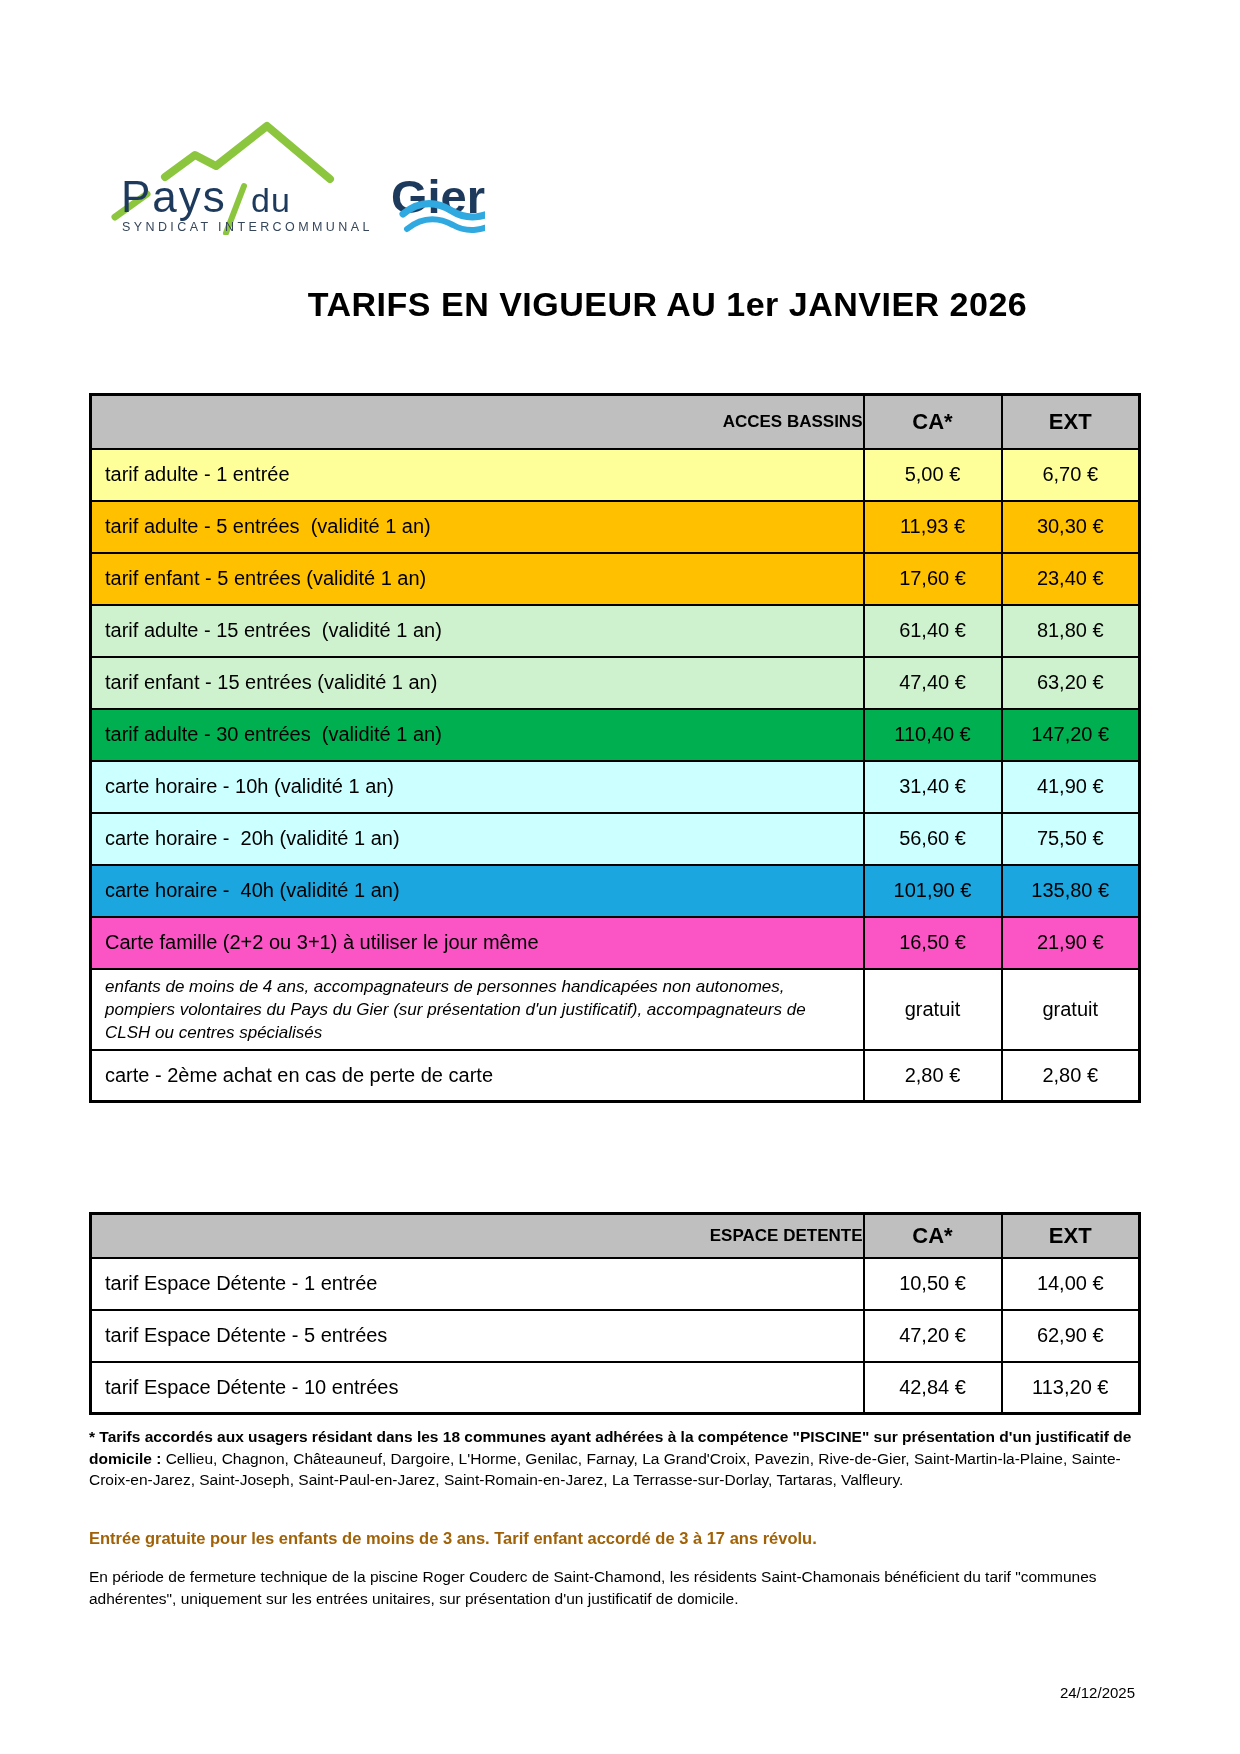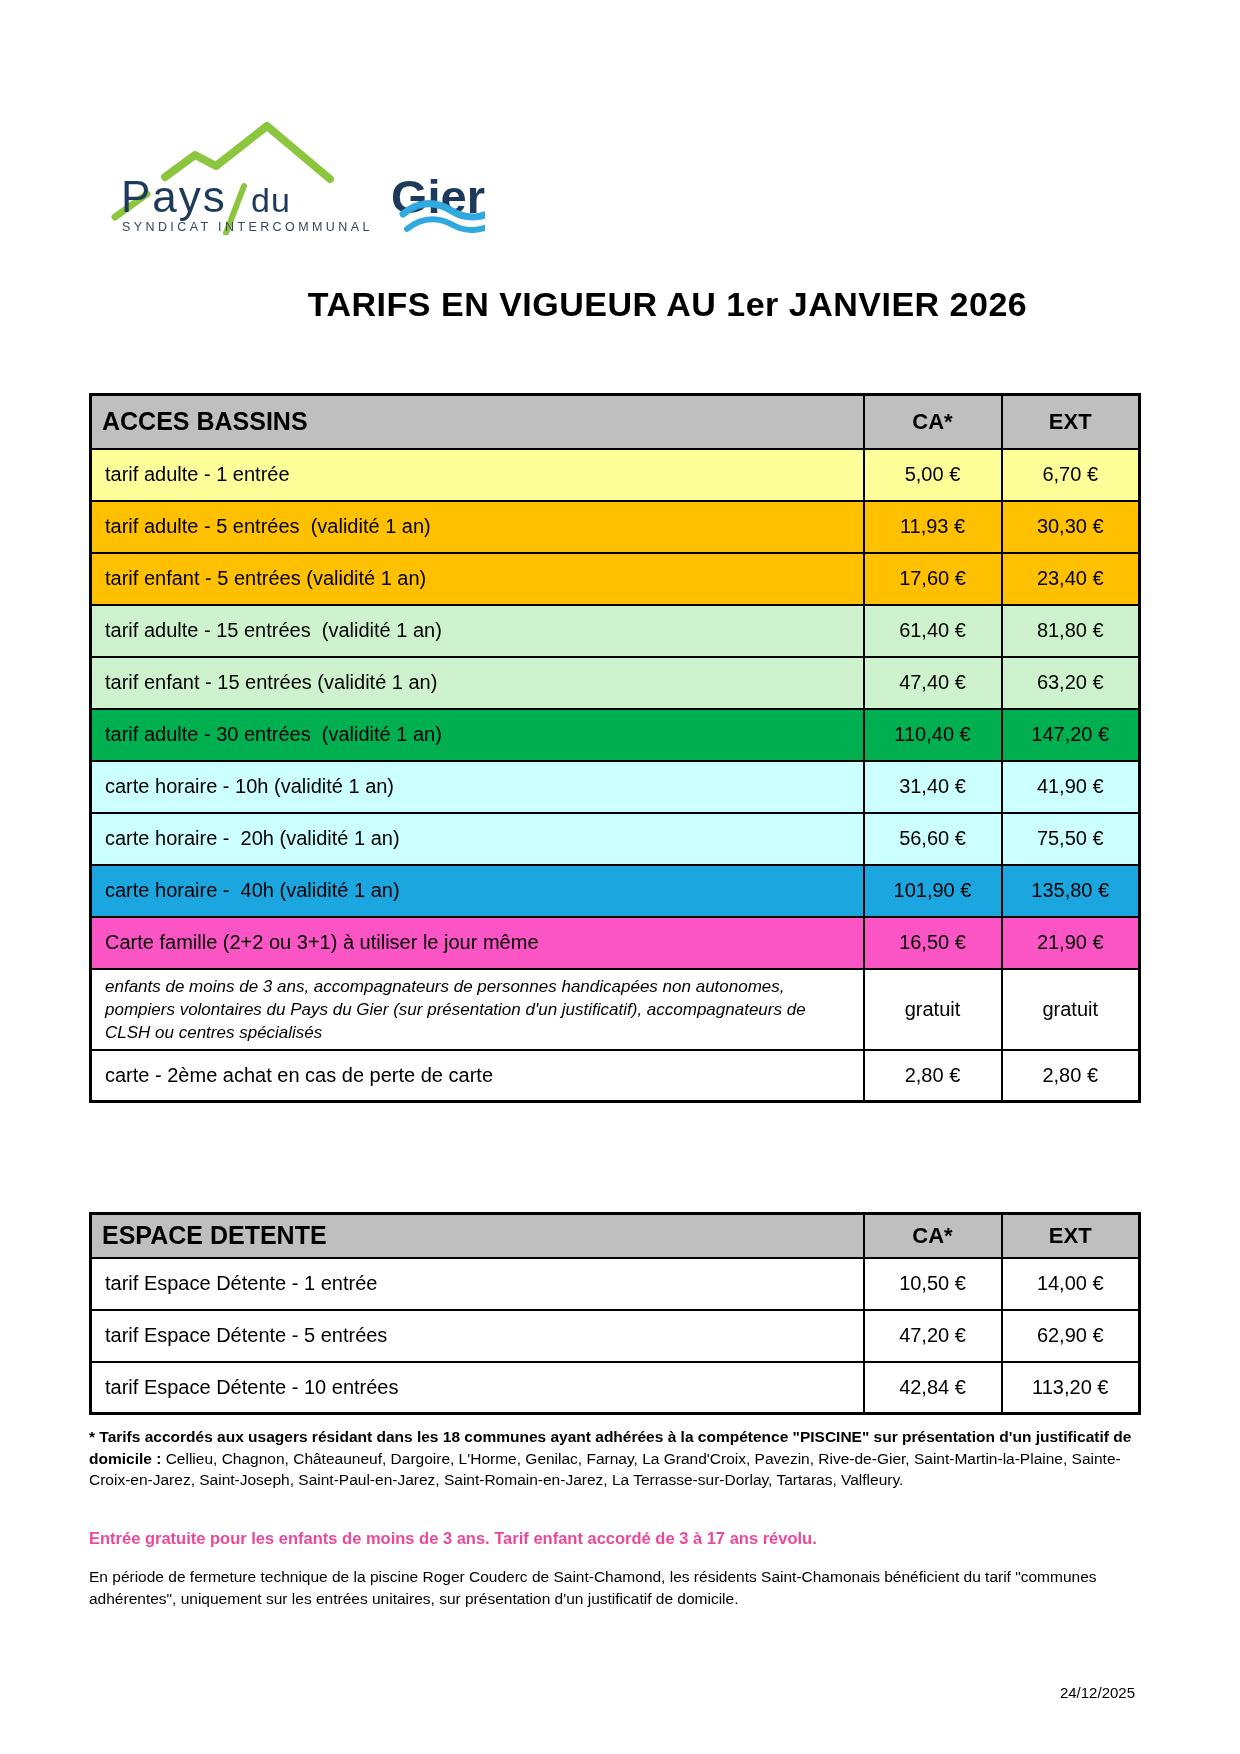--- a/index.html
+++ b/index.html
@@ -22,21 +22,21 @@
 
   
   .tbl-wrap { position:absolute; left:89px; }
   .tbl1 { top:393px; }
   .tbl2 { top:1212px; }
   table { border-collapse:collapse; width:1049px; table-layout:fixed; border:3px solid #000; }
   col.c-label { width:773px; }
   col.c-ca { width:138px; }
   col.c-ext { width:138px; }
   th, td { border:2px solid #000; vertical-align:middle; }
-  th.h-label { text-align:left; padding-left:10px; font-size:25px; font-weight:bold; }
+  th.h-label { text-align:right; padding-left:10px; font-size:17px; font-weight:bold; }
   th.h-val { text-align:center; font-size:22px; font-weight:bold; }
   .tbl1 thead tr { height:54px; }
   .tbl2 thead tr { height:44px; }
   .tbl1 tbody tr, .tbl2 tbody tr { height:52px; }
   tbody tr.tall { height:72px; }
   td.label { text-align:left; padding-left:13px; padding-right:8px; font-size:20px; white-space:pre-wrap; }
   td.price { text-align:center; font-size:20px; }
   td.label.italic { font-style:italic; }
   td.label.bold { font-weight:bold; }
   tr.tall td.label { font-size:17px; line-height:23px; padding-top:5px; padding-bottom:5px; }
@@ -134,21 +134,21 @@
             <td class="label">carte horaire -  40h (validité 1 an)</td>
             <td class="price">101,90 €</td>
             <td class="price">135,80 €</td>
           </tr>
           <tr style="background: rgb(251, 84, 197);">
             <td class="label">Carte famille (2+2 ou 3+1) à utiliser le jour même</td>
             <td class="price">16,50 €</td>
             <td class="price">21,90 €</td>
           </tr>
           <tr class="tall" style="background: rgb(255, 255, 255);">
-            <td class="label italic">enfants de moins de 3 ans, accompagnateurs de personnes handicapées non autonomes, pompiers volontaires du Pays du Gier (sur présentation d'un justificatif), accompagnateurs de CLSH ou centres spécialisés</td>
+            <td class="label italic">enfants de moins de 4 ans, accompagnateurs de personnes handicapées non autonomes, pompiers volontaires du Pays du Gier (sur présentation d'un justificatif), accompagnateurs de CLSH ou centres spécialisés</td>
             <td class="price">gratuit</td>
             <td class="price">gratuit</td>
           </tr>
           <tr style="background: rgb(255, 255, 255);">
             <td class="label">carte - 2ème achat en cas de perte de carte</td>
             <td class="price">2,80 €</td>
             <td class="price">2,80 €</td>
           </tr>
         </tbody>
     </table>
@@ -185,19 +185,19 @@
             <td class="price">113,20 €</td>
           </tr>
         </tbody>
     </table>
   </div>
 
   <p class="note note-asterisk">
     <span class="lead">* Tarifs accordés aux usagers résidant dans les 18 communes ayant adhérées à la compétence "PISCINE" sur présentation d'un justificatif de domicile : </span><span>Cellieu, Chagnon, Châteauneuf, Dargoire, L'Horme, Genilac, Farnay, La Grand'Croix, Pavezin, Rive-de-Gier, Saint-Martin-la-Plaine, Sainte-Croix-en-Jarez, Saint-Joseph, Saint-Paul-en-Jarez, Saint-Romain-en-Jarez, La Terrasse-sur-Dorlay, Tartaras, Valfleury.</span>
   </p>
 
-  <p class="note note-red" style="color:#ec4899">Entrée gratuite pour les enfants de moins de 3 ans. Tarif enfant accordé de 3 à 17 ans révolu.</p>
+  <p class="note note-red" style="color:#a16207">Entrée gratuite pour les enfants de moins de 3 ans. Tarif enfant accordé de 3 à 17 ans révolu.</p>
 
   <p class="note note-closure">En période de fermeture technique de la piscine Roger Couderc de Saint-Chamond, les résidents Saint-Chamonais bénéficient du tarif "communes adhérentes", uniquement sur les entrées unitaires, sur présentation d'un justificatif de domicile.</p>
 
   <div class="doc-date">24/12/2025</div>
 
 </div>
 
 </body></html>

